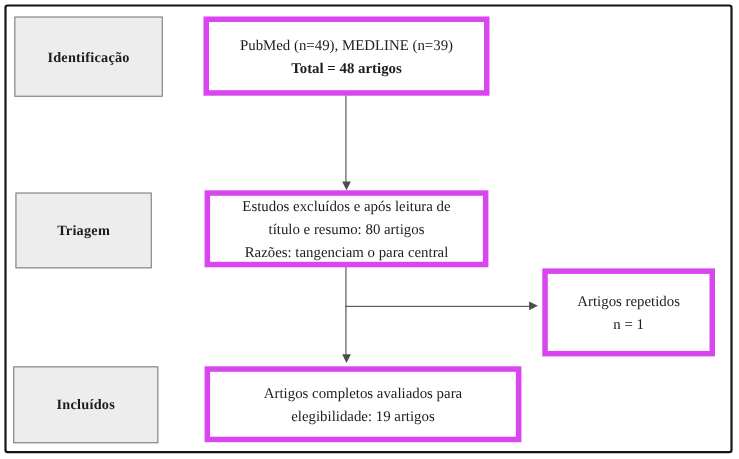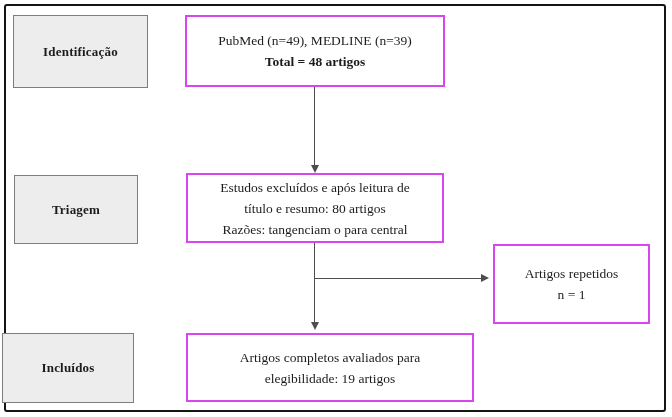--- a/index.html
+++ b/index.html
@@ -36,21 +36,21 @@
   .stage-box {
     background: #ededed;
     border: 1px solid #7d7d7d;
     font-weight: bold;
     font-size: 13px;
     letter-spacing: 0.2px;
   }
 
   .flow-box {
     background: #ffffff;
-    border: 2px solid #d946ef;
+    border: 5px solid #d946ef;
     font-size: 13.5px;
     line-height: 21px;
   }
 
   .bold-line { font-weight: bold; }
 
   .line-v {
     position: absolute;
     width: 1px;
     background: #4d4d4d;
@@ -71,21 +71,21 @@
     position: absolute;
     width: 0; height: 0;
     border-top: 4px solid transparent;
     border-bottom: 4px solid transparent;
     border-left: 8px solid #4d4d4d;
   }
 
   
   #stage-identification { left: 13px;  top: 15px;  width: 135px; height: 73px; }
   #stage-screening      { left: 14px;  top: 175px; width: 124px; height: 69px; }
-  #stage-included       { left: 2px;  top: 333px; width: 132px; height: 70px; }
+  #stage-included       { left: 12px;  top: 333px; width: 132px; height: 70px; }
 
   #node-identification  { left: 185px; top: 15px;  width: 260px; height: 72px; }
   #node-screening       { left: 186px; top: 173px; width: 258px; height: 70px; }
   #node-duplicates      { left: 493px; top: 244px; width: 157px; height: 80px; }
   #node-included        { left: 186px; top: 333px; width: 288px; height: 69px; }
 
   #conn-v1      { left: 314px; top: 87px;  height: 79px; }
   #conn-v1-head { left: 311px; top: 165px; }
   #conn-v2      { left: 314px; top: 243px; height: 80px; }
   #conn-v2-head { left: 311px; top: 322px; }

